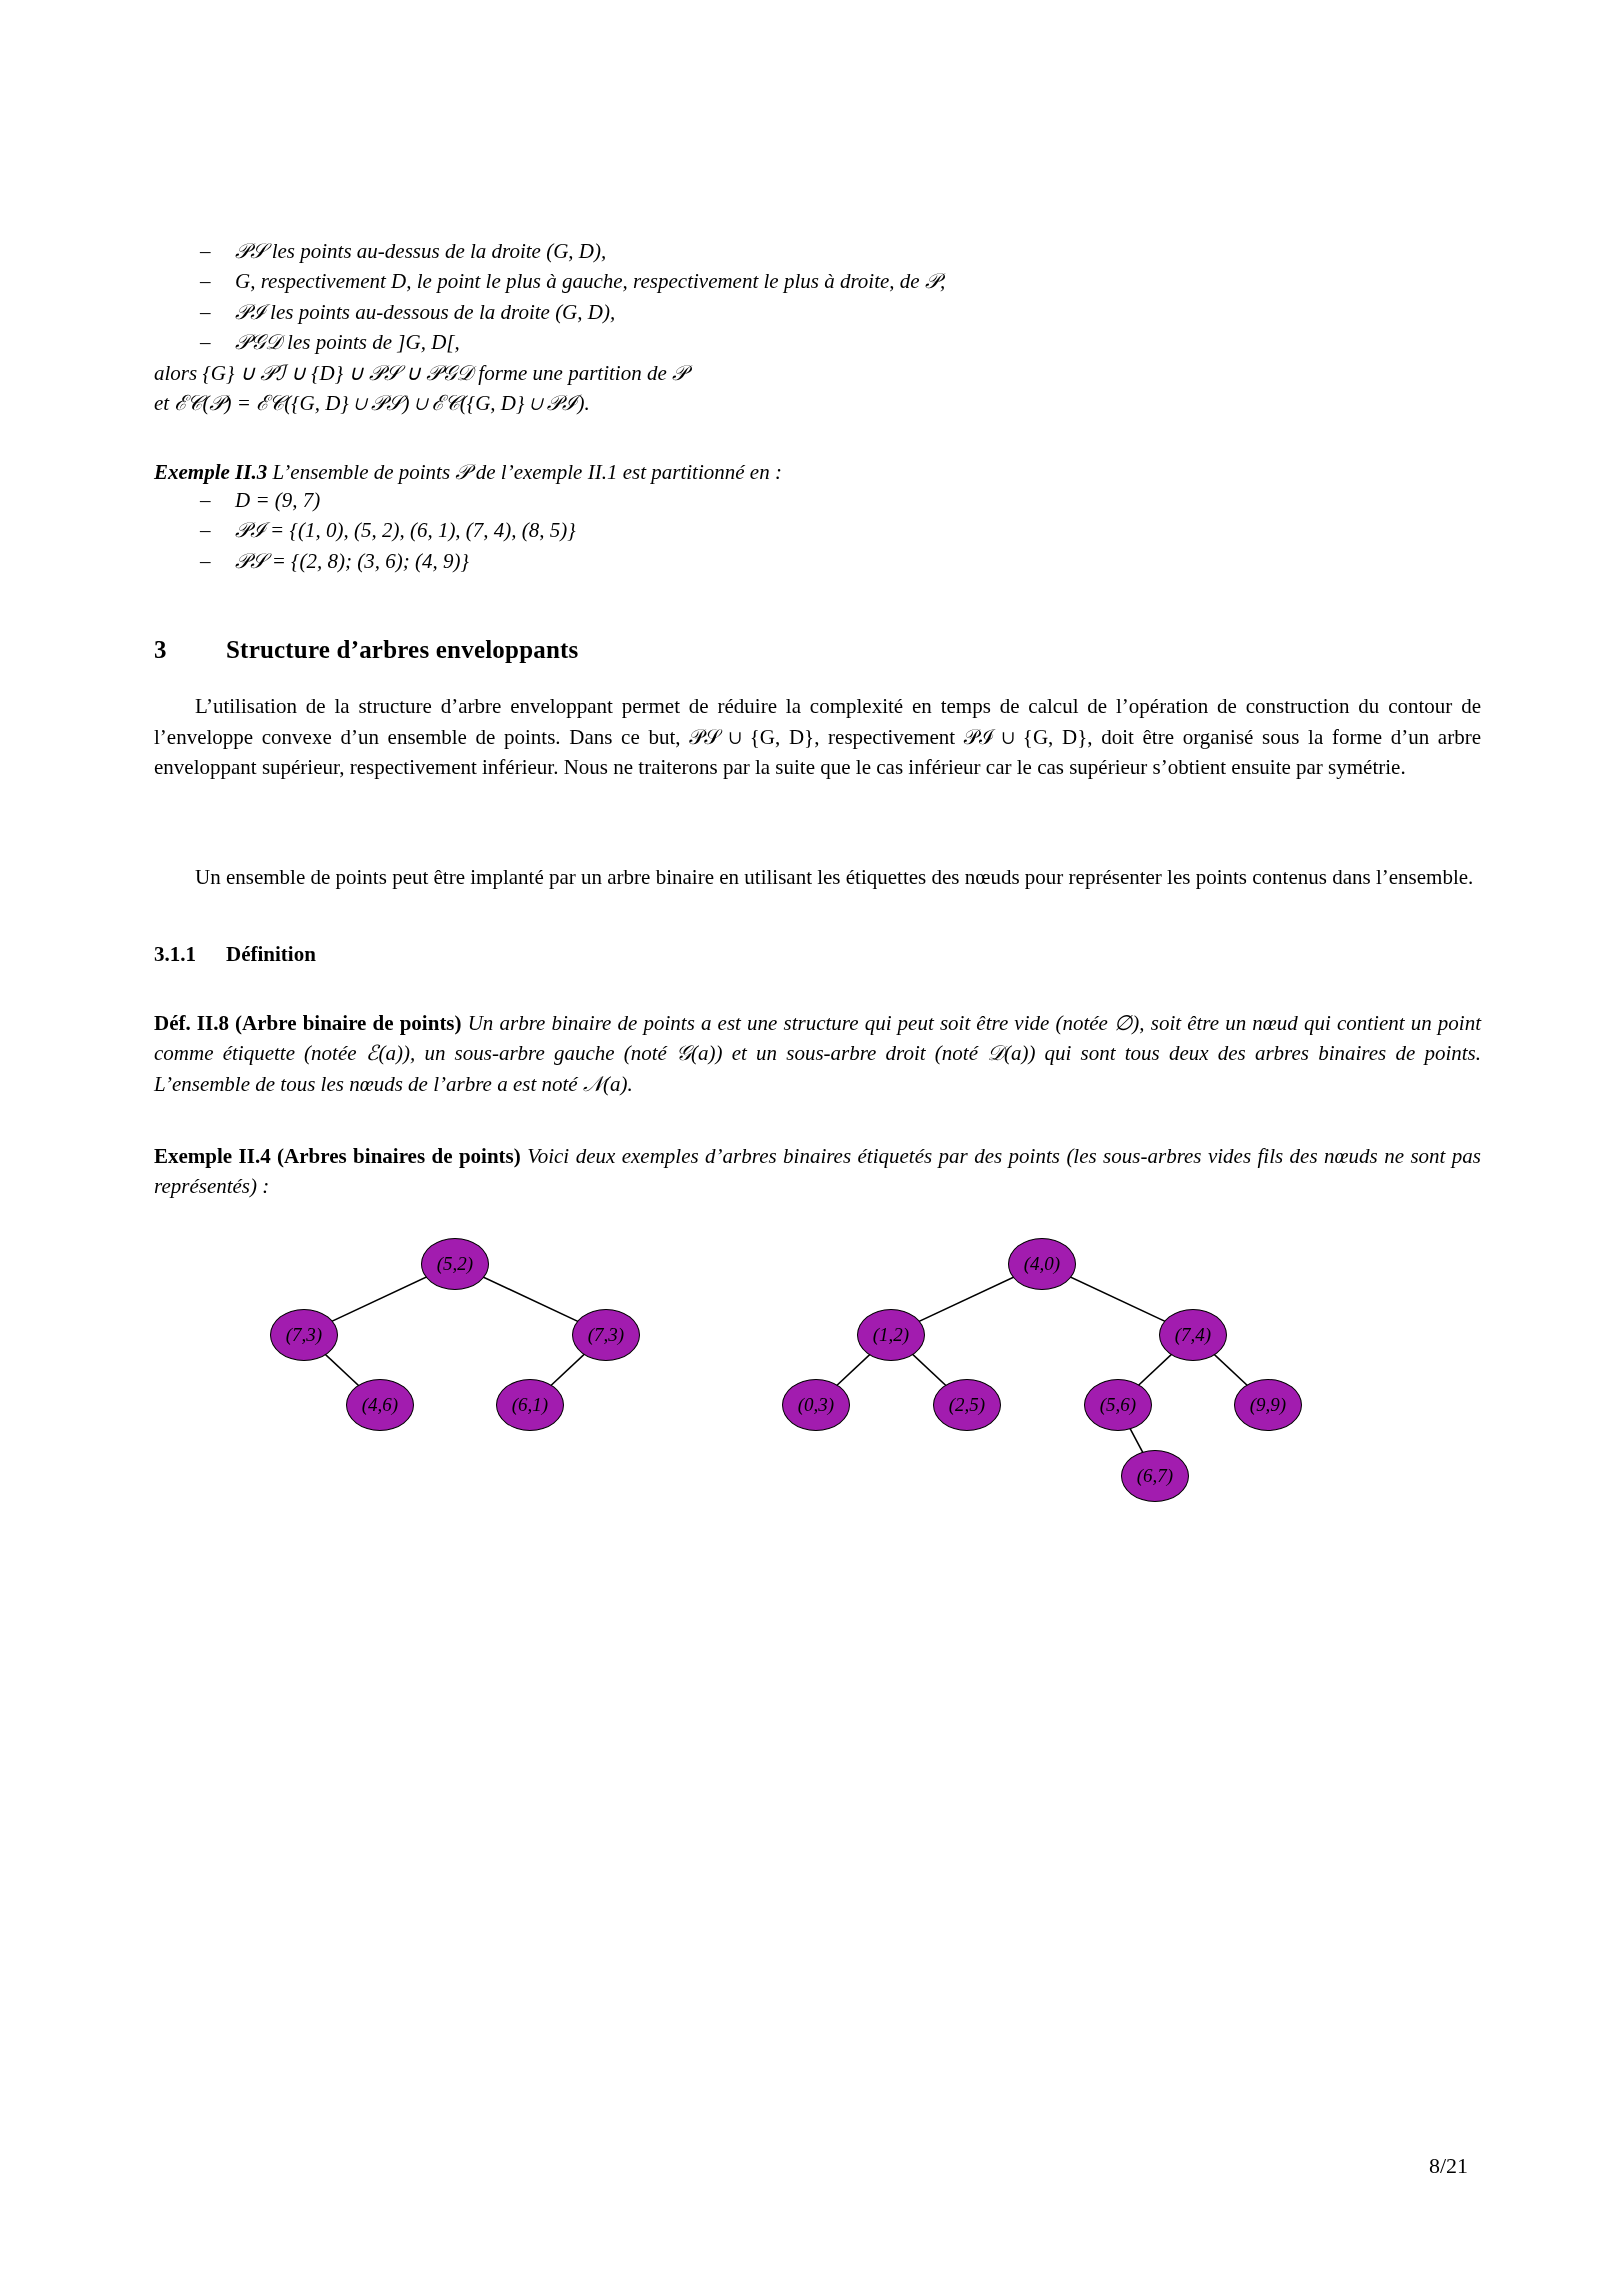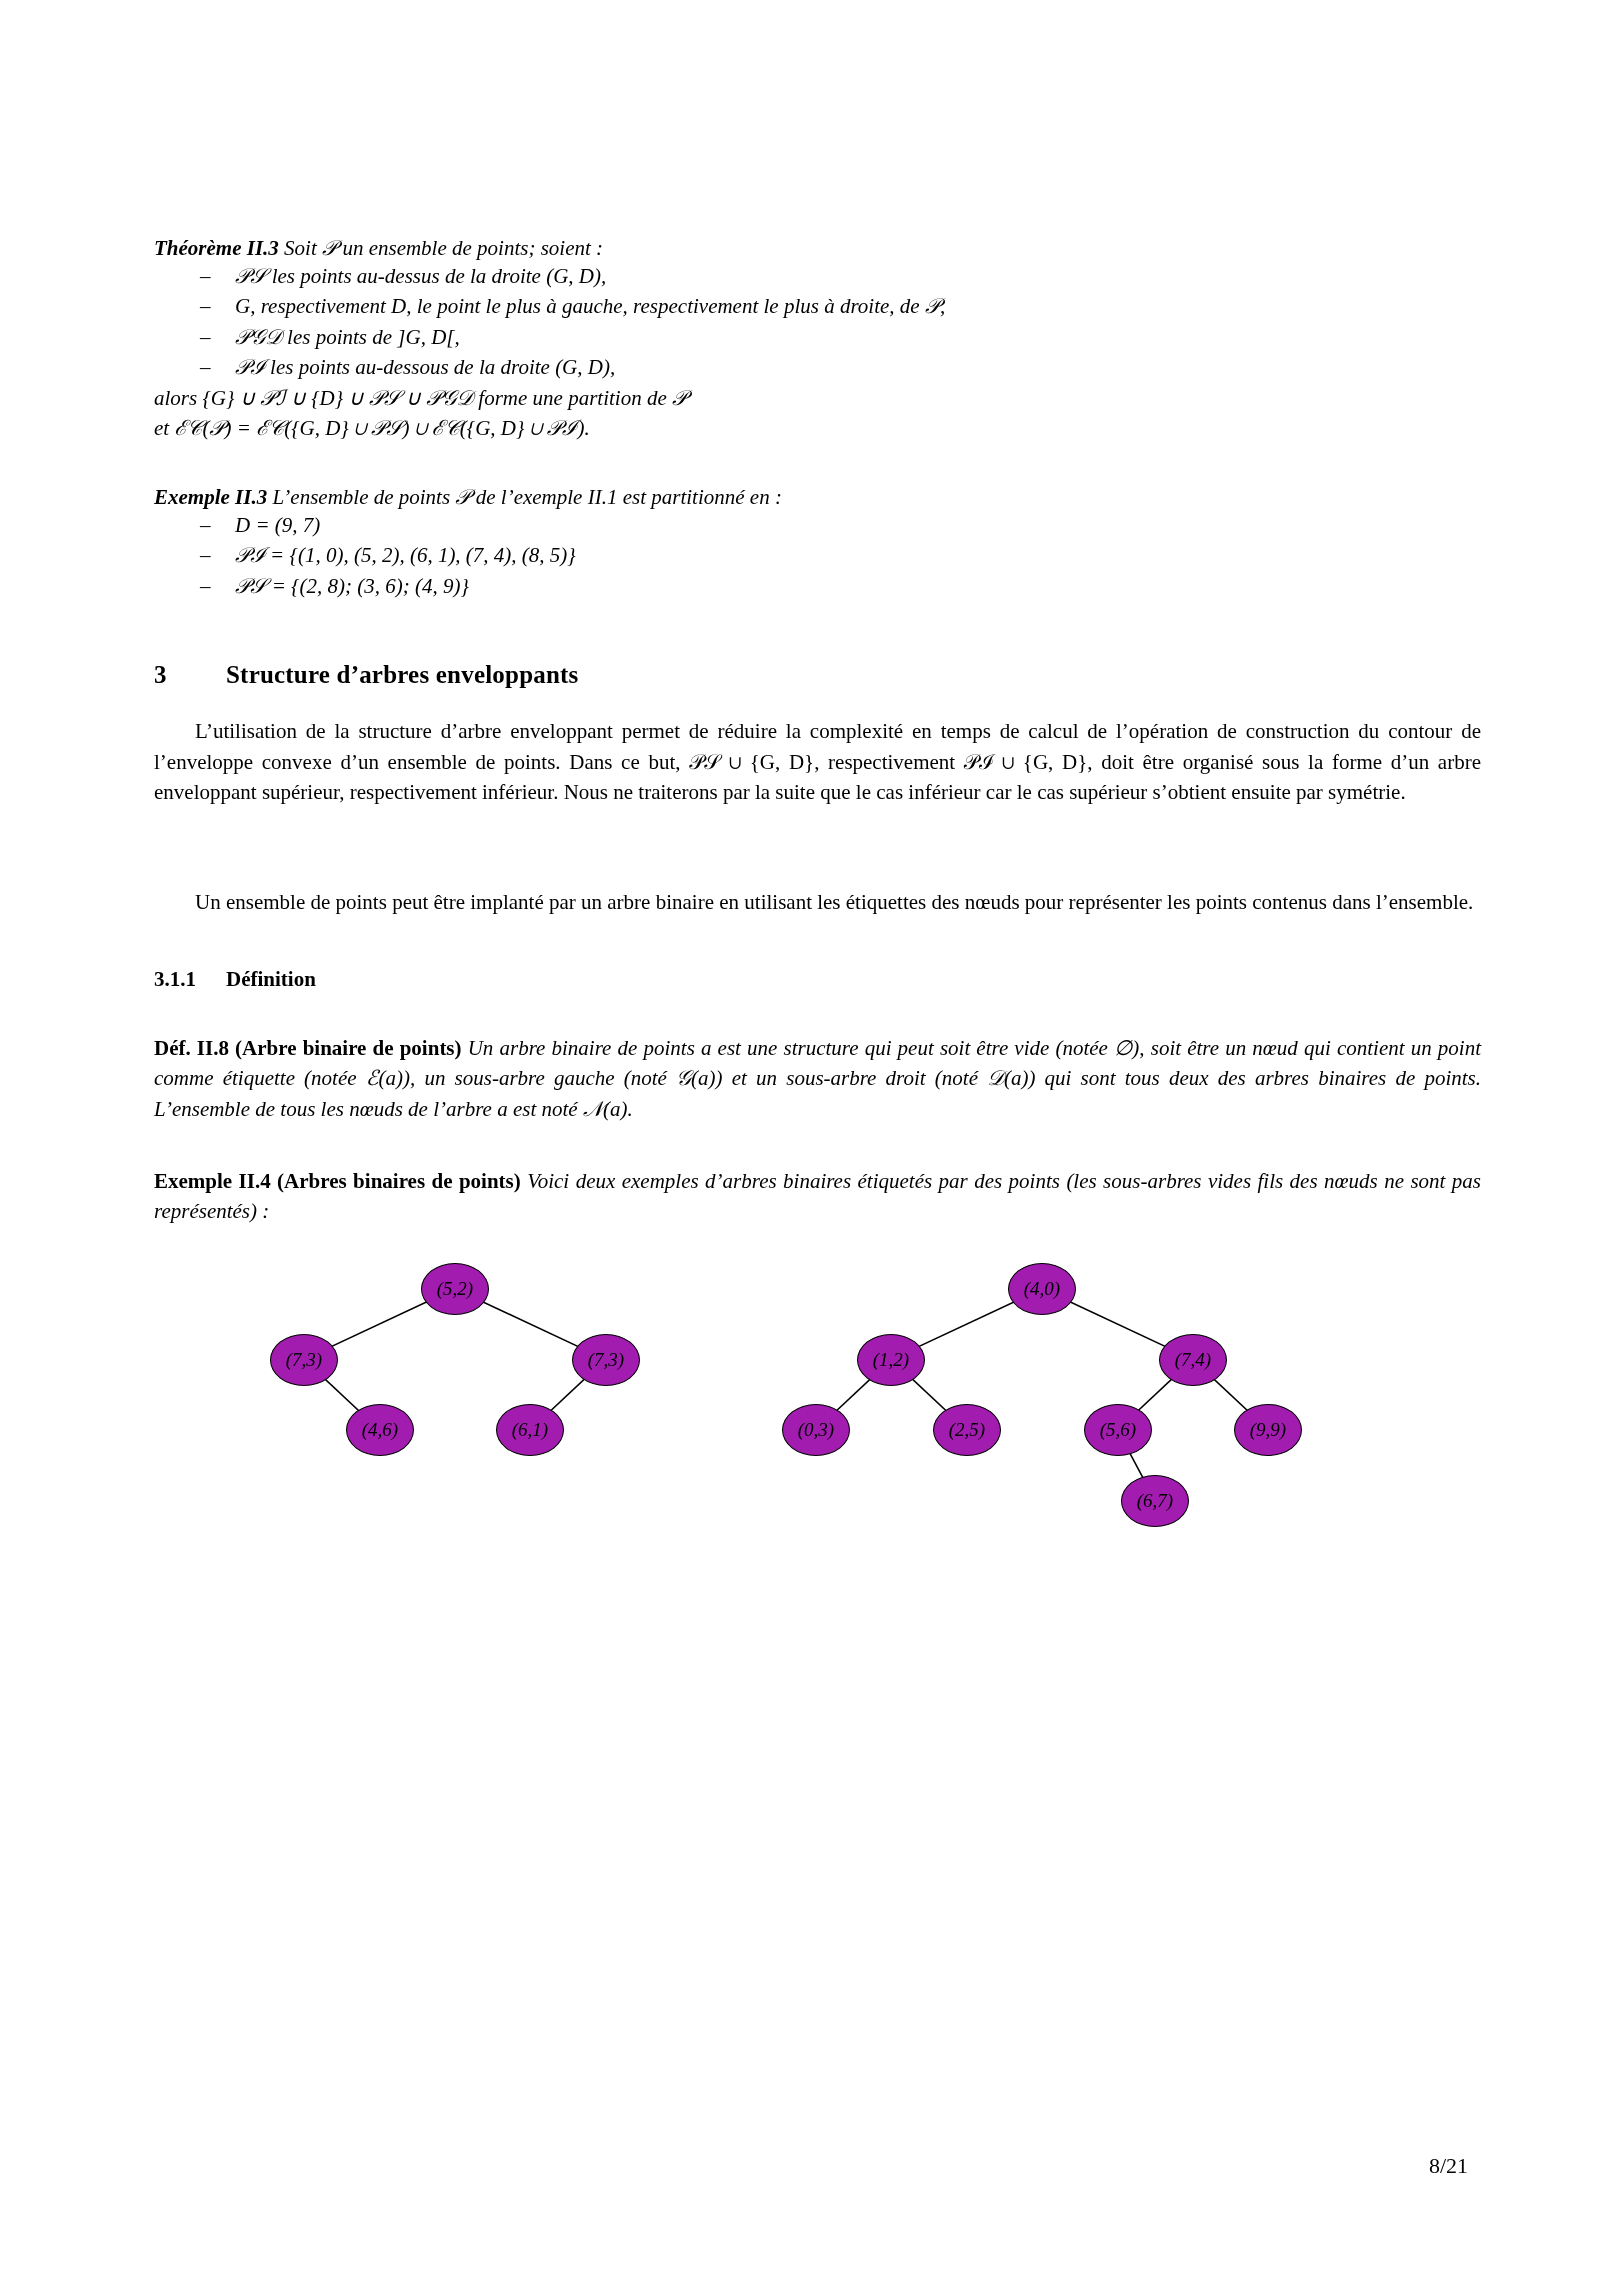--- a/index.html
+++ b/index.html
@@ -136,29 +136,25 @@
     top: 2153px;
     font-size: 22px;
   }
 </style>
 </head>
 <body>
 
 <div class="page">
   <div class="content">
 
-    <div class="theorem-line">
-      <span class="thm-head">Théorème II.3</span>
-      <span>Soit 𝒫 un ensemble de points; soient :</span>
-    </div>
     <ul class="dashlist">
       <li>𝒫𝒮 les points au-dessus de la droite (G, D),</li>
       <li>G, respectivement D, le point le plus à gauche, respectivement le plus à droite, de 𝒫,</li>
+      <li>𝒫ℐ les points au-dessous de la droite (G, D),</li>
       <li>𝒫𝒢𝒟 les points de ]G, D[,</li>
-      <li>𝒫ℐ les points au-dessous de la droite (G, D),</li>
     </ul>
     <div class="tail-line">alors {G} ∪ 𝒫ℐ ∪ {D} ∪ 𝒫𝒮 ∪ 𝒫𝒢𝒟 forme une partition de 𝒫</div>
     <div class="tail-line">et ℰ𝒞(𝒫) = ℰ𝒞({G, D} ∪ 𝒫𝒮) ∪ ℰ𝒞({G, D} ∪ 𝒫ℐ).</div>
 
     <div class="gap-lg"></div>
 
     <div class="theorem-line">
       <span class="thm-head">Exemple II.3</span>
       <span>L’ensemble de points 𝒫 de l’exemple II.1 est partitionné en :</span>
     </div>

